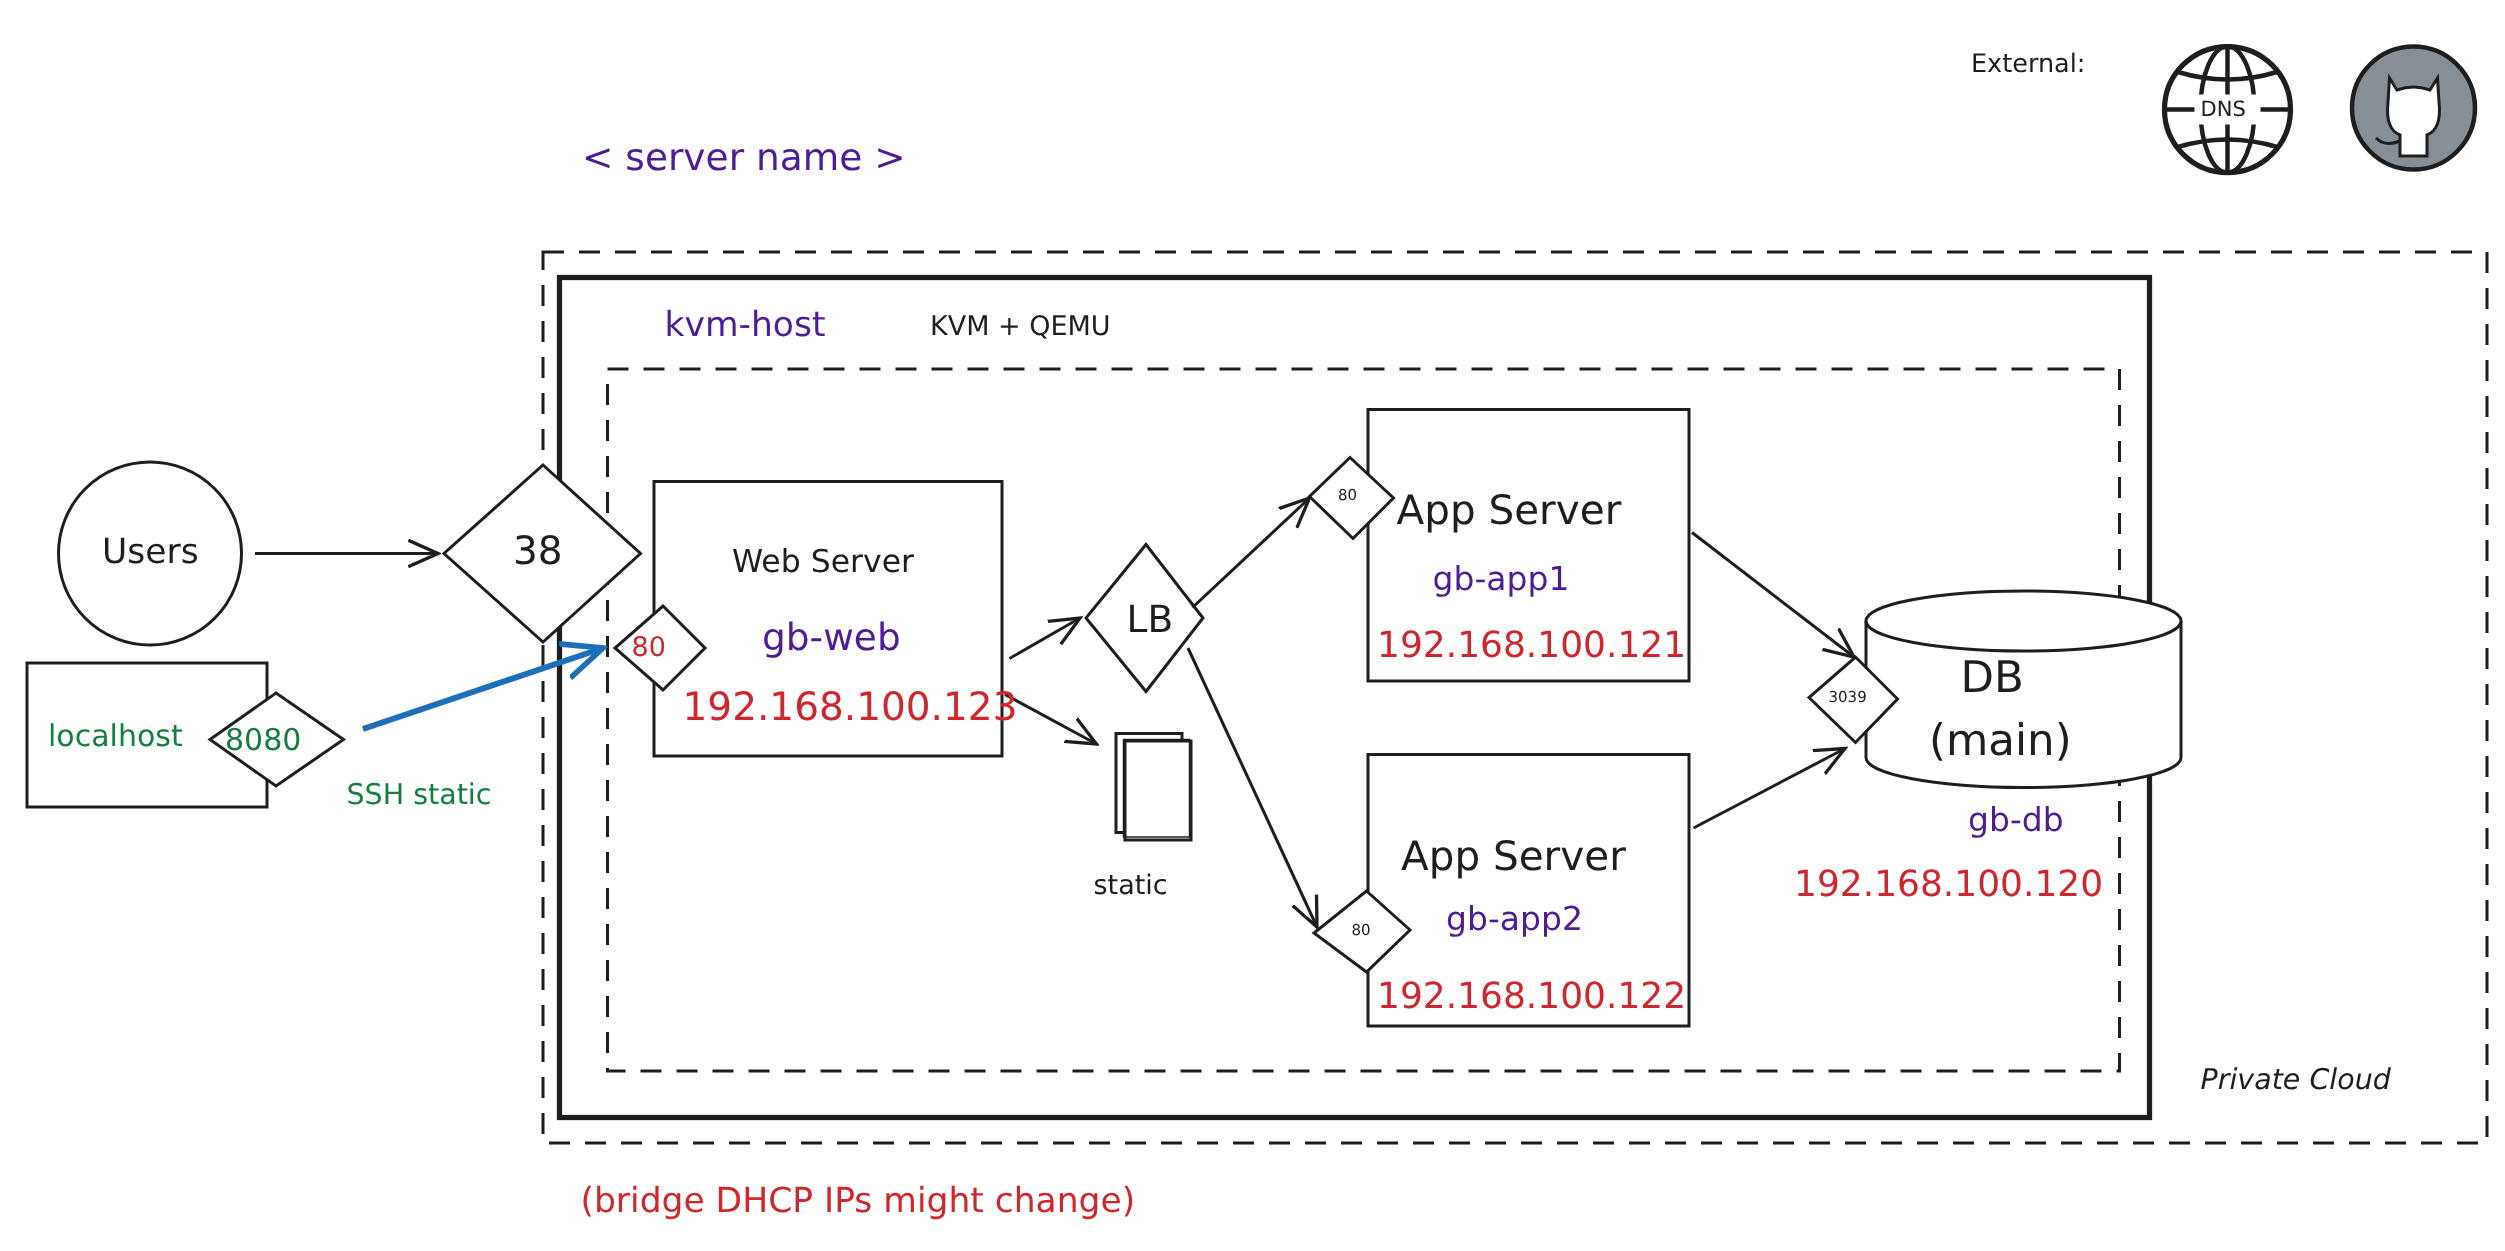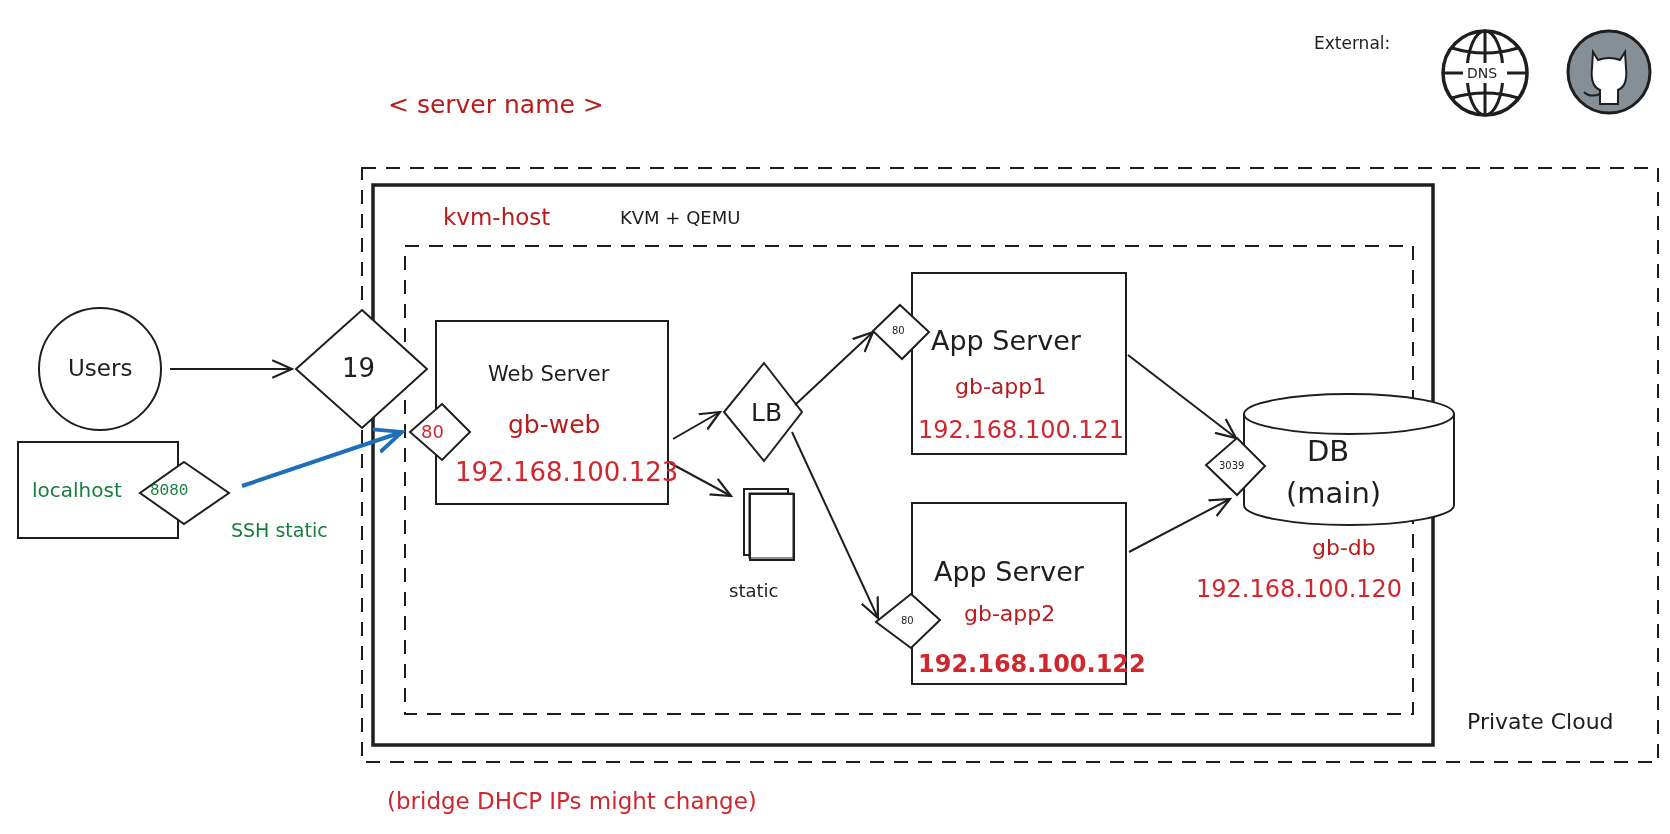--- a/index.html
+++ b/index.html
@@ -1,20 +1,20 @@
 <!DOCTYPE html>
 <html><head>
 <meta charset="utf-8">
 <style>
   html, body { margin:0; padding:0; background:#ffffff; }
   body { width:1670px; height:834px; position:relative; overflow:hidden;
          font-family:"DejaVu Sans", sans-serif; }
   svg { position:absolute; left:0; top:0; }
   .t { position:absolute; white-space:nowrap; font-family:"DejaVu Sans", sans-serif; line-height:1; }
-  .green { color:#b91c1c; }
+  .green { color:#4c1d95; }
   .red { color:#d0262e; }
   .blue { color:#15803d; }
   .black { color:#1e1e1e; }
 </style>
 </head>
 <body>
 
 <svg width="1670" height="834" viewBox="0 0 1670 834">
   <defs>
     <marker id="arr" viewBox="0 0 20 20" refX="18" refY="10" markerWidth="22" markerHeight="22" orient="auto" markerUnits="userSpaceOnUse">
@@ -97,45 +97,45 @@
     <path d="M1600,94 Q1590,98 1584,92" fill="none" stroke="#1e1e1e" stroke-width="2"></path>
   </g>
 </svg>
 
 <div class="t green" style="left:388px;top:92px;font-size:25px;">&lt; server name &gt;</div>
 <div class="t black" style="left:1314px;top:35px;font-size:17px;">External:</div>
 <div class="t black" style="left:1467px;top:66px;font-size:14px;">DNS</div>
 
 <div class="t green" style="left:443px;top:206px;font-size:23px;">kvm-host</div>
 <div class="t black" style="left:620px;top:209px;font-size:18px;">KVM + QEMU</div>
-<div class="t black" style="left:1467px;top:711px;font-size:22px;">Private Cloud</div>
+<div class="t black" style="left:1467px;top:711px;font-size:19px;font-style:italic;">Private Cloud</div>
 
 <div class="t black" style="left:68px;top:357px;font-size:23px;">Users</div>
-<div class="t black" style="left:342px;top:355px;font-size:26px;">19</div>
+<div class="t black" style="left:342px;top:355px;font-size:26px;">38</div>
 
 <div class="t blue" style="left:32px;top:480px;font-size:20px;">localhost</div>
-<div class="t blue" style="left:150px;top:483px;font-size:16px;font-family:Liberation Mono, monospace;">8080</div>
+<div class="t blue" style="left:150px;top:483px;font-size:20px;">8080</div>
 <div class="t blue" style="left:231px;top:521px;font-size:19px;">SSH static</div>
 
 <div class="t black" style="left:488px;top:364px;font-size:21px;">Web Server</div>
 <div class="t green" style="left:508px;top:412px;font-size:25px;">gb-web</div>
 <div class="t red" style="left:455px;top:459px;font-size:26px;">192.168.100.123</div>
 <div class="t red" style="left:421px;top:423px;font-size:18px;">80</div>
 
 <div class="t black" style="left:751px;top:400px;font-size:25px;text-align:center;">LB</div>
 <div class="t black" style="left:729px;top:582px;font-size:18px;">static</div>
 
 <div class="t black" style="left:931px;top:327px;font-size:27px;">App Server</div>
 <div class="t green" style="left:955px;top:376px;font-size:22px;">gb-app1</div>
 <div class="t red" style="left:918px;top:418px;font-size:24px;">192.168.100.121</div>
 <div class="t black" style="left:892px;top:326px;font-size:10px;">80</div>
 
 <div class="t black" style="left:934px;top:558px;font-size:27px;">App Server</div>
 <div class="t green" style="left:964px;top:603px;font-size:22px;">gb-app2</div>
-<div class="t red" style="left:918px;top:652px;font-size:24px;font-weight:bold;">192.168.100.122</div>
+<div class="t red" style="left:918px;top:652px;font-size:24px;">192.168.100.122</div>
 <div class="t black" style="left:901px;top:616px;font-size:10px;">80</div>
 
 <div class="t black" style="left:1307px;top:437px;font-size:29px;">DB</div>
 <div class="t black" style="left:1286px;top:479px;font-size:29px;">(main)</div>
 <div class="t green" style="left:1312px;top:537px;font-size:22px;">gb-db</div>
 <div class="t red" style="left:1196px;top:577px;font-size:24px;">192.168.100.120</div>
 <div class="t black" style="left:1219px;top:461px;font-size:10px;">3039</div>
 
 <div class="t red" style="left:387px;top:790px;font-size:23px;">(bridge DHCP IPs might change)</div>
 

